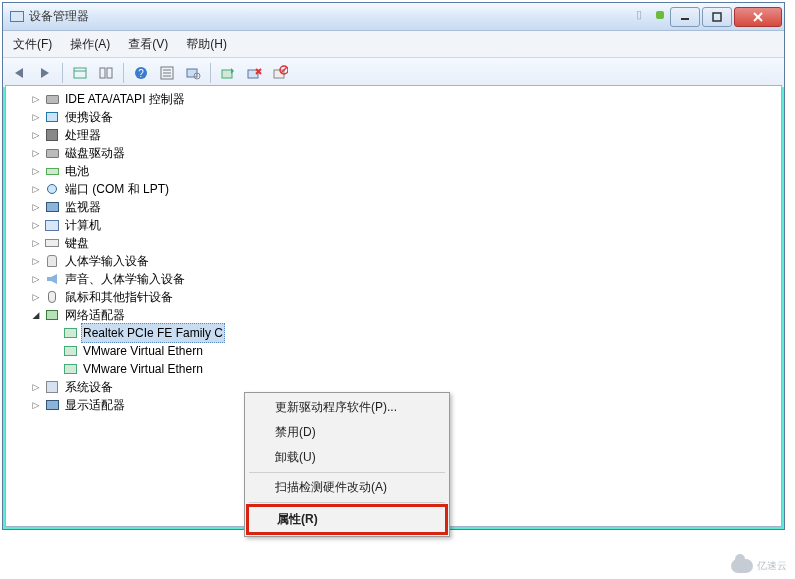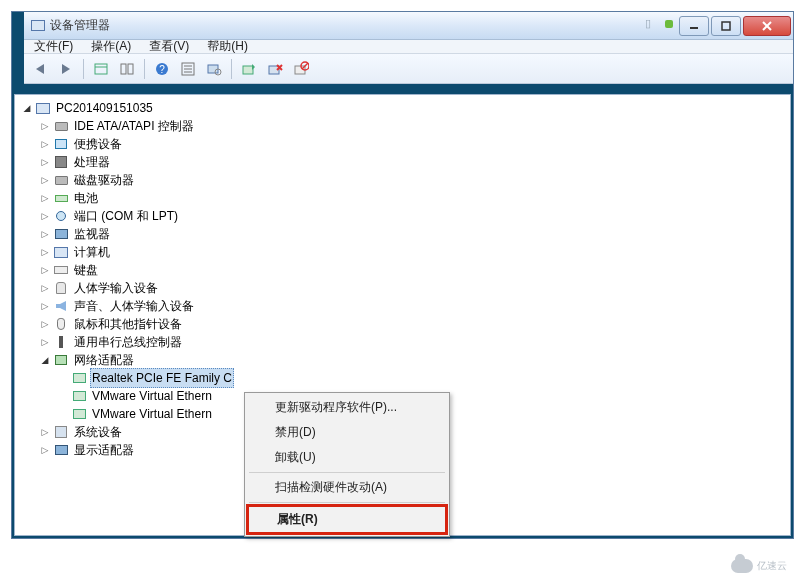--- a/index.html
+++ b/index.html
@@ -9,25 +9,24 @@
     font-size: 12px;
     background: #fff;
     width: 795px;
     height: 579px;
     position: relative;
     overflow: hidden;
   }
   .window {
     width: 783px;
     height: 528px;
-    margin: 11px;
+    margin: 2px;
     border: 1px solid #5a7aa0;
     position: relative;
-    background: #0c4a6e;
-    padding-left: 12px;
+    background: #5eead4;
   }
   .titlebar {
     height: 28px;
     background: linear-gradient(to bottom, #f5f9ff 0%, #dbe8f8 50%, #c7dbf2 100%);
     display: flex;
     align-items: center;
     justify-content: space-between;
     padding: 0 0 0 6px;
     border-bottom: 1px solid #a9bed6;
   }
@@ -73,21 +72,21 @@
     font-size: 10px;
     color: #444;
   }
   .win-btn.close {
     width: 48px;
     background: linear-gradient(to bottom, #e78b8a, #d64a3c);
     color: #fff;
     border-color: #a33;
   }
   .menubar {
-    height: 14px;
+    height: 27px;
     background: #f1f5fa;
     border-bottom: 1px solid #d0d9e4;
     display: flex;
     align-items: center;
     padding: 0 4px;
     gap: 6px;
   }
   .menubar span {
     padding: 2px 6px;
     color: #222;
@@ -340,82 +339,75 @@
           <rect x="2" y="5" width="10" height="8" fill="#eee" stroke="#888"></rect>
           <circle cx="12" cy="5" r="4" fill="none" stroke="#d33" stroke-width="1.5"></circle>
           <line x1="9" y1="8" x2="15" y2="2" stroke="#d33" stroke-width="1.5"></line>
         </svg>
       </div>
   </div>
 
   <div class="tree-area">
     <div class="tree">
 
-      <div class="node l0">
-        <span class="expander expanded"></span>
+
+      <div class="node l1">
+        <span class="expander collapsed"></span>
+        <span class="icon">
+            <span class="ico-disk"></span>
+          </span>
+        <span class="label">IDE ATA/ATAPI 控制器</span>
+      </div>
+      <div class="node l1">
+        <span class="expander collapsed"></span>
+        <span class="icon">
+            <span class="ico-portable"></span>
+          </span>
+        <span class="label">便携设备</span>
+      </div>
+      <div class="node l1">
+        <span class="expander collapsed"></span>
+        <span class="icon">
+            <span class="ico-chip"></span>
+          </span>
+        <span class="label">处理器</span>
+      </div>
+      <div class="node l1">
+        <span class="expander collapsed"></span>
+        <span class="icon">
+            <span class="ico-disk"></span>
+          </span>
+        <span class="label">磁盘驱动器</span>
+      </div>
+      <div class="node l1">
+        <span class="expander collapsed"></span>
+        <span class="icon">
+            <span class="ico-battery"></span>
+          </span>
+        <span class="label">电池</span>
+      </div>
+      <div class="node l1">
+        <span class="expander collapsed"></span>
+        <span class="icon">
+            <span class="ico-port"></span>
+          </span>
+        <span class="label">端口 (COM 和 LPT)</span>
+      </div>
+      <div class="node l1">
+        <span class="expander collapsed"></span>
+        <span class="icon">
+            <span class="ico-monitor"></span>
+          </span>
+        <span class="label">监视器</span>
+      </div>
+      <div class="node l1">
+        <span class="expander collapsed"></span>
         <span class="icon">
             <span class="ico-computer"></span>
           </span>
-        <span class="label">PC201409151035</span>
-      </div>
-
-      <div class="node l1">
-        <span class="expander collapsed"></span>
-        <span class="icon">
-            <span class="ico-disk"></span>
-          </span>
-        <span class="label">IDE ATA/ATAPI 控制器</span>
-      </div>
-      <div class="node l1">
-        <span class="expander collapsed"></span>
-        <span class="icon">
-            <span class="ico-portable"></span>
-          </span>
-        <span class="label">便携设备</span>
-      </div>
-      <div class="node l1">
-        <span class="expander collapsed"></span>
-        <span class="icon">
-            <span class="ico-chip"></span>
-          </span>
-        <span class="label">处理器</span>
-      </div>
-      <div class="node l1">
-        <span class="expander collapsed"></span>
-        <span class="icon">
-            <span class="ico-disk"></span>
-          </span>
-        <span class="label">磁盘驱动器</span>
-      </div>
-      <div class="node l1">
-        <span class="expander collapsed"></span>
-        <span class="icon">
-            <span class="ico-battery"></span>
-          </span>
-        <span class="label">电池</span>
-      </div>
-      <div class="node l1">
-        <span class="expander collapsed"></span>
-        <span class="icon">
-            <span class="ico-port"></span>
-          </span>
-        <span class="label">端口 (COM 和 LPT)</span>
-      </div>
-      <div class="node l1">
-        <span class="expander collapsed"></span>
-        <span class="icon">
-            <span class="ico-monitor"></span>
-          </span>
-        <span class="label">监视器</span>
-      </div>
-      <div class="node l1">
-        <span class="expander collapsed"></span>
-        <span class="icon">
-            <span class="ico-computer"></span>
-          </span>
         <span class="label">计算机</span>
       </div>
       <div class="node l1">
         <span class="expander collapsed"></span>
         <span class="icon">
             <span class="ico-keyboard"></span>
           </span>
         <span class="label">键盘</span>
       </div>
       <div class="node l1">
@@ -431,27 +423,20 @@
             <span class="ico-sound"></span>
           </span>
         <span class="label">声音、人体学输入设备</span>
       </div>
       <div class="node l1">
         <span class="expander collapsed"></span>
         <span class="icon">
             <span class="ico-mouse"></span>
           </span>
         <span class="label">鼠标和其他指针设备</span>
-      </div>
-      <div class="node l1">
-        <span class="expander collapsed"></span>
-        <span class="icon">
-            <span class="ico-usb"></span>
-          </span>
-        <span class="label">通用串行总线控制器</span>
       </div>
       <div class="node l1">
         <span class="expander expanded"></span>
         <span class="icon">
             <span class="ico-net"></span>
           </span>
         <span class="label">网络适配器</span>
       </div>
 
       <div class="node l2 selected">

